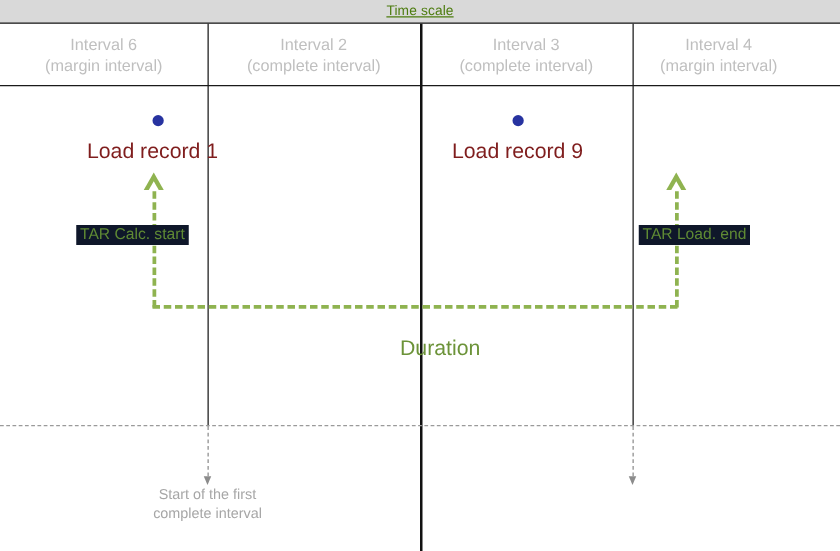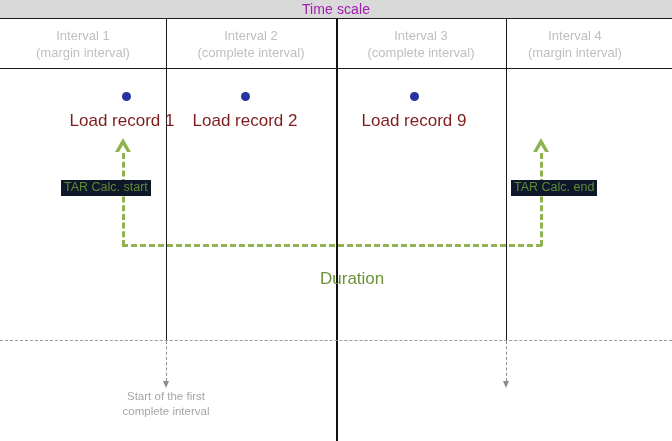--- a/index.html
+++ b/index.html
@@ -27,24 +27,25 @@
     width: 672px;
     height: 19px;
     background: #d9d9d9;
     border-bottom: 1px solid #1a1a1a;
     display: flex;
     align-items: center;
     justify-content: center;
     box-sizing: border-box;
   }
   .timescale-title {
-    font-size: 14px;
-    color: #a21caf;
+    font-size: 11px;
+    color: #4d7c0f;
     letter-spacing: 0.1px;
     line-height: 1;
+    text-decoration: underline;
   }
 
   
   .interval-row {
     position: absolute;
     left: 0; top: 19px;
     width: 672px;
     height: 50px;
     display: flex;
     border-bottom: 1px solid #1a1a1a;
@@ -208,21 +209,21 @@
 <body>
 
 <div id="diagram">
 
   <div class="timescale-bar">
     <span class="timescale-title">Time scale</span>
   </div>
 
   <div class="interval-row">
     <div class="interval-cell c0">
-      <span>Interval  1</span>
+      <span>Interval  6</span>
       <span>(margin interval)</span>
     </div>
     <div class="interval-cell c1">
       <span>Interval  2</span>
       <span>(complete interval)</span>
     </div>
     <div class="interval-cell c2">
       <span>Interval  3</span>
       <span>(complete interval)</span>
     </div>
@@ -234,40 +235,36 @@
 
   <div class="vrule v1"></div>
   <div class="vrule v2"></div>
   <div class="vrule v3"></div>
 
   <div class="baseline"></div>
 
   <div class="record r1">
     <div class="dot"></div>
     <div class="rec-label">Load record 1</div>
-  </div>
-  <div class="record r2">
-    <div class="dot"></div>
-    <div class="rec-label">Load record 2</div>
   </div>
   <div class="record r3">
     <div class="dot"></div>
     <div class="rec-label">Load record 9</div>
   </div>
 
   <div class="g-hline"></div>
   <div class="g-vline left"></div>
   <div class="g-vline right"></div>
   <div class="g-arrow left"></div>
   <div class="g-arrow-notch left"></div>
   <div class="g-arrow right"></div>
   <div class="g-arrow-notch right"></div>
 
   <div class="g-label start">TAR Calc. start</div>
-  <div class="g-label end">TAR Calc. end</div>
+  <div class="g-label end">TAR Load. end</div>
   <div class="duration-label">Duration</div>
 
   <div class="callout-line l1"></div>
   <div class="callout-arrow a1"></div>
   <div class="callout-text t1">
     <div>Start of the first</div>
     <div>complete interval</div>
   </div>
 
   <div class="callout-line l2"></div>

